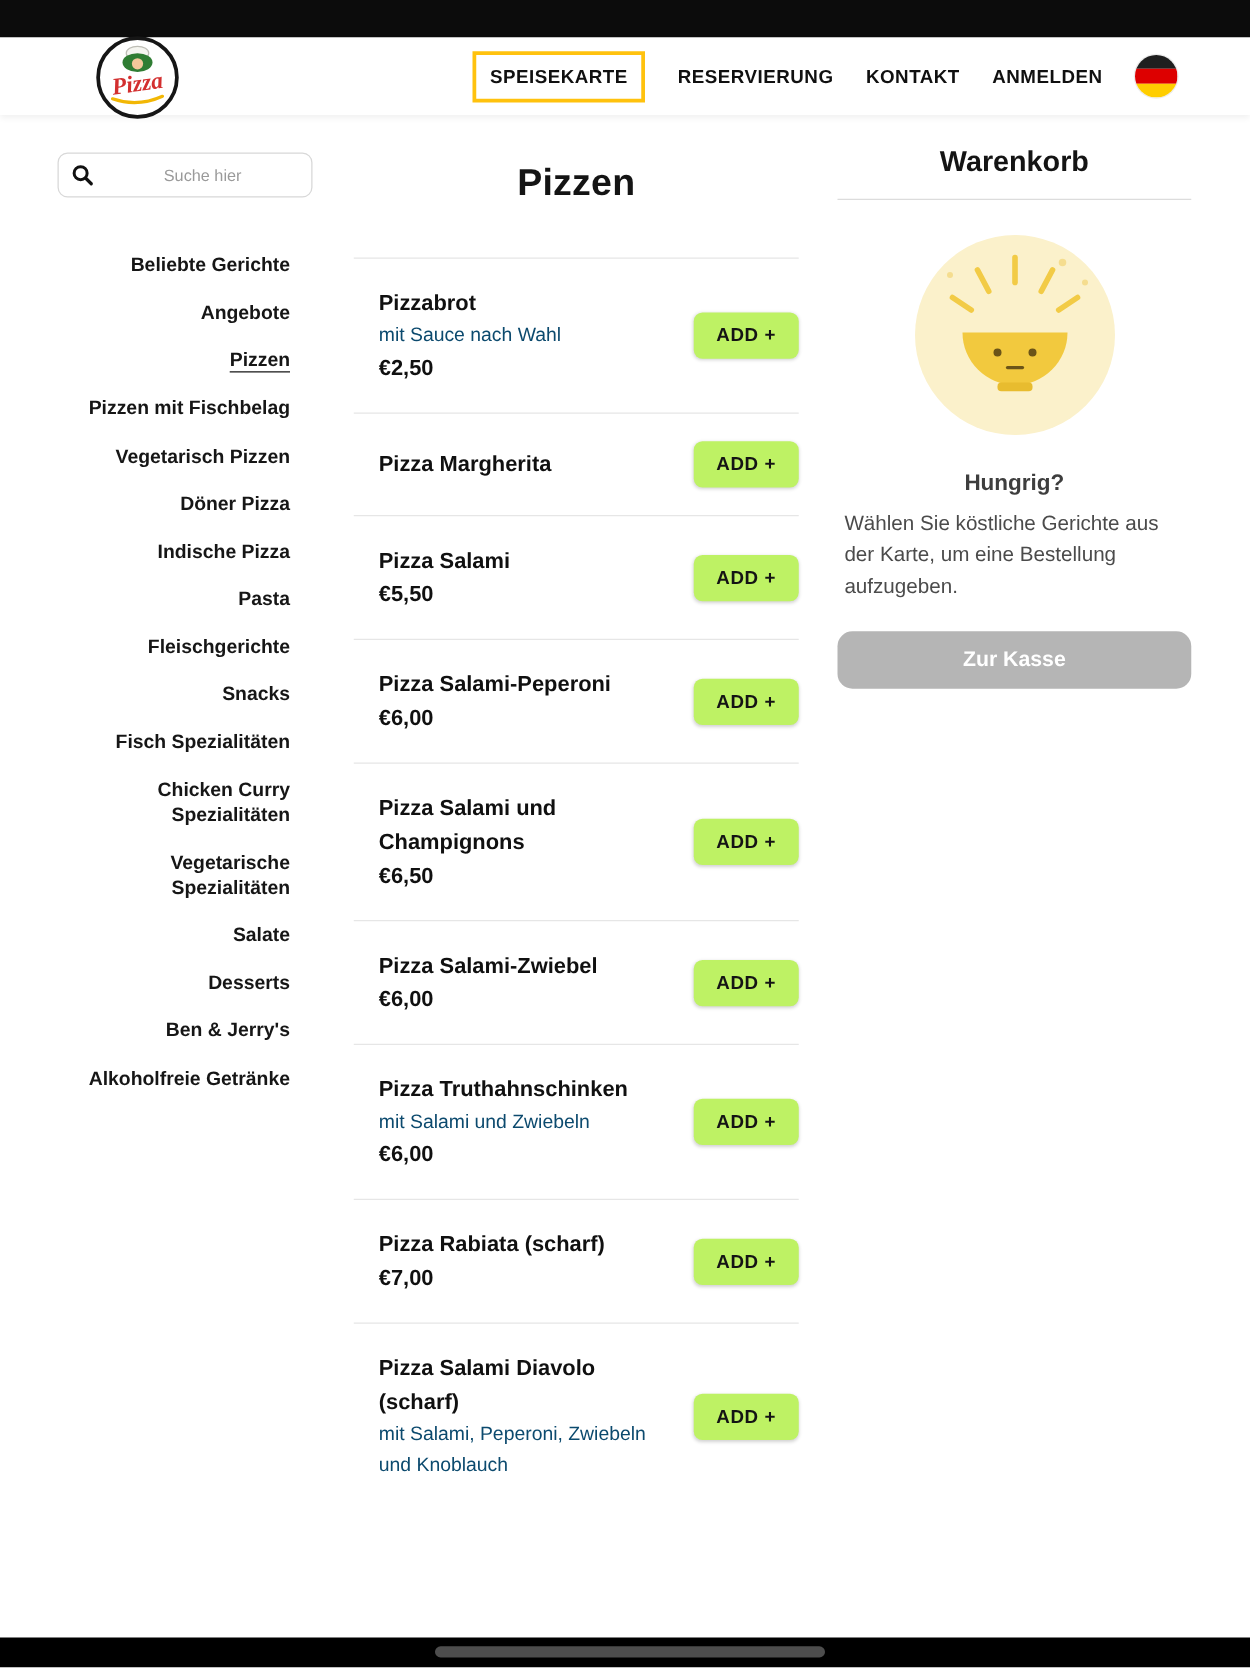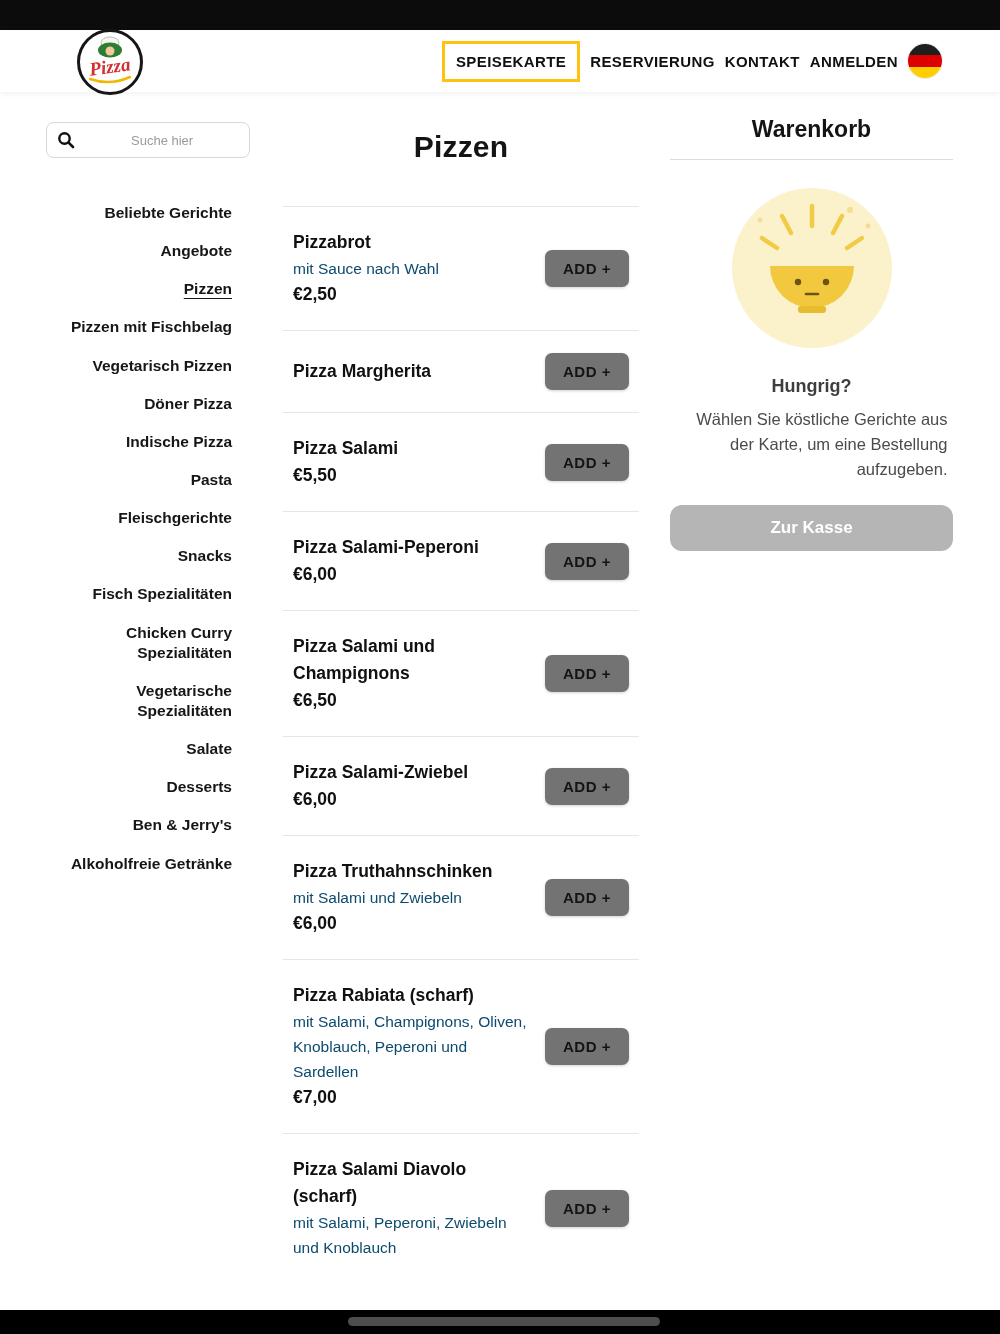--- a/index.html
+++ b/index.html
@@ -16,21 +16,21 @@
   .top-bar { height: 30px; background: #0c0c0c; }
   .header {
     height: 62px; background: #fff;
     display: flex; align-items: center;
     padding-right: 58px;
     box-shadow: 0 2px 5px rgba(0,0,0,0.06);
     position: relative; z-index: 5;
   }
   .logo { margin-left: 76px; width: 68px; height: 68px; margin-top: 2px; cursor: pointer; flex: none; }
   .spacer { flex: 1; }
-  .nav { display: flex; align-items: center; gap: 10px; }
+  .nav { display: flex; align-items: center; gap: 26px; }
   .nav-item {
     font-size: 15px; font-weight: 800; letter-spacing: 0.4px;
     color: #101010; cursor: pointer; white-space: nowrap; background: none; border: none;
     font-family: inherit;
   }
   .nav-item.active { border: 3px solid #ffc20e; padding: 9px 11px; }
   .flag {
     width: 34px; height: 34px; border-radius: 50%; overflow: hidden;
     display: flex; flex-direction: column; cursor: pointer; flex: none;
     box-shadow: 0 0 0 1px rgba(0,0,0,0.08);
@@ -60,42 +60,42 @@
     padding: 9px 0; cursor: pointer;
   }
   .cat.active span { text-decoration: underline; text-underline-offset: 4px; }
 
   
   .menu-title { text-align: center; font-size: 30px; font-weight: 800; margin-top: 8px; letter-spacing: 0.2px; }
   .menu-list { margin-top: 42px; }
   .menu-item {
     border-top: 1px solid #e6e6e6;
     padding: 22px 0;
-    display: flex; align-items: center; justify-content: center; gap: 12px;
+    display: flex; align-items: center; justify-content: flex-end; gap: 12px;
   }
   .mi-text { width: 240px; }
   .mi-name { font-size: 17.5px; font-weight: 800; line-height: 27px; color: #101010; }
   .mi-desc { font-size: 15.5px; color: #0c4a6e; line-height: 25px; }
   .mi-price { font-size: 17.5px; font-weight: 800; line-height: 27px; color: #101010; }
   .mi-desc:empty, .mi-price:empty { display: none; }
   .add-btn {
     width: 84px; height: 37px; flex: none;
-    background: #737373; border: none; border-radius: 7px;
+    background: #bef264; border: none; border-radius: 7px;
     font-family: inherit; font-size: 15px; font-weight: 800; letter-spacing: 0.5px;
     color: #141414; cursor: pointer;
     box-shadow: 0 1px 3px rgba(0,0,0,0.18);
   }
 
   
   .cart-title { text-align: center; font-size: 23px; font-weight: 800; margin-top: -6px; }
   .cart-divider { border-bottom: 1px solid #dcdcdc; margin-top: 16px; }
   .cart-illustration { display: flex; justify-content: center; margin-top: 26px; }
   .cart-empty-title { text-align: center; font-size: 18px; font-weight: 800; color: #3e3e3e; margin-top: 26px; }
   .cart-empty-text {
-    text-align: right; font-size: 16.5px; color: #4b4b4b; line-height: 1.5;
+    text-align: left; font-size: 16.5px; color: #4b4b4b; line-height: 1.5;
     width: 272px; margin: 10px auto 24px;
   }
   .checkout-btn {
     width: 100%; height: 46px; background: #b5b5b5; border: none; border-radius: 12px;
     color: #fff; font-family: inherit; font-size: 17px; font-weight: 700; cursor: pointer;
   }
 
   
   .hscrollbar {
     position: absolute; left: 0; bottom: 0; width: 1000px; height: 24px;
@@ -229,21 +229,20 @@
           <div class="mi-name">Pizza Truthahnschinken</div>
           <div class="mi-desc">mit Salami und Zwiebeln</div>
           <div class="mi-price">€6,00</div>
         </div>
         <button class="add-btn">ADD +</button>
       </div>
 
       <div class="menu-item">
         <div class="mi-text">
           <div class="mi-name">Pizza Rabiata (scharf)</div>
-          <div class="mi-desc">mit Salami, Champignons, Oliven, Knoblauch, Peperoni und Sardellen</div>
           <div class="mi-price">€7,00</div>
         </div>
         <button class="add-btn">ADD +</button>
       </div>
 
       <div class="menu-item">
         <div class="mi-text">
           <div class="mi-name">Pizza Salami Diavolo (scharf)</div>
           <div class="mi-desc">mit Salami, Peperoni, Zwiebeln und Knoblauch</div>
 

